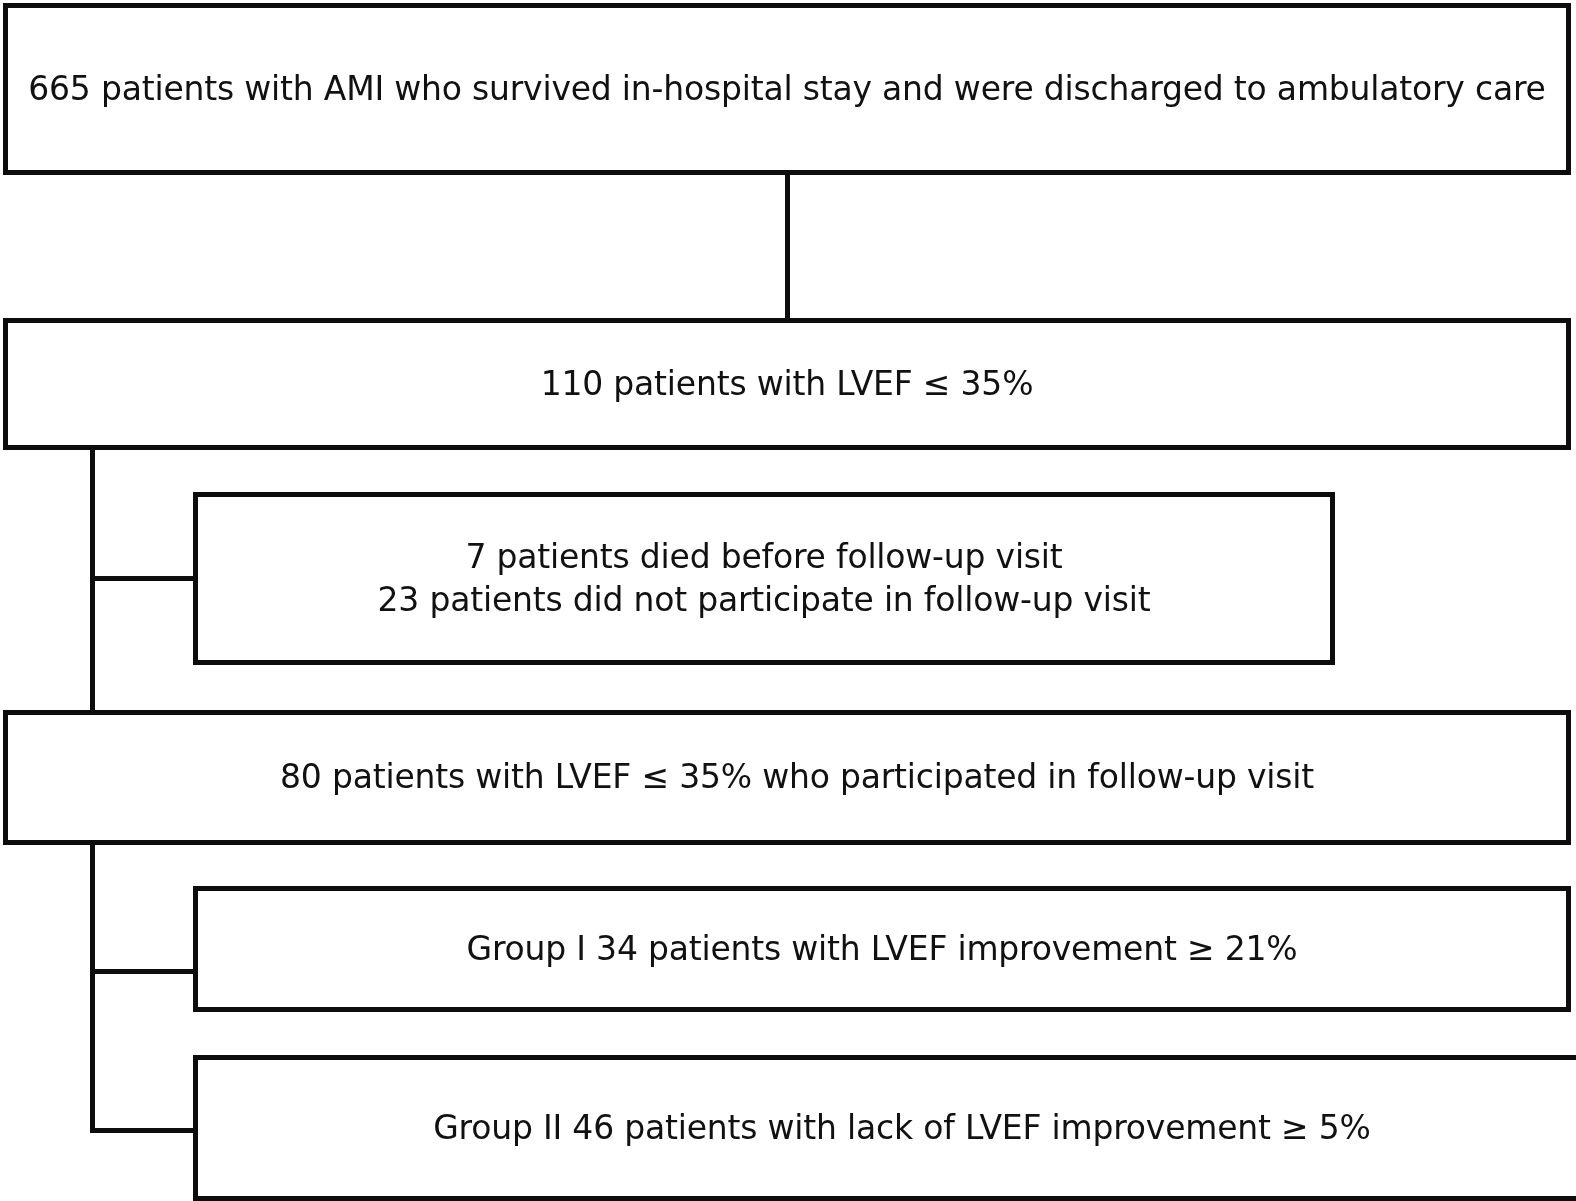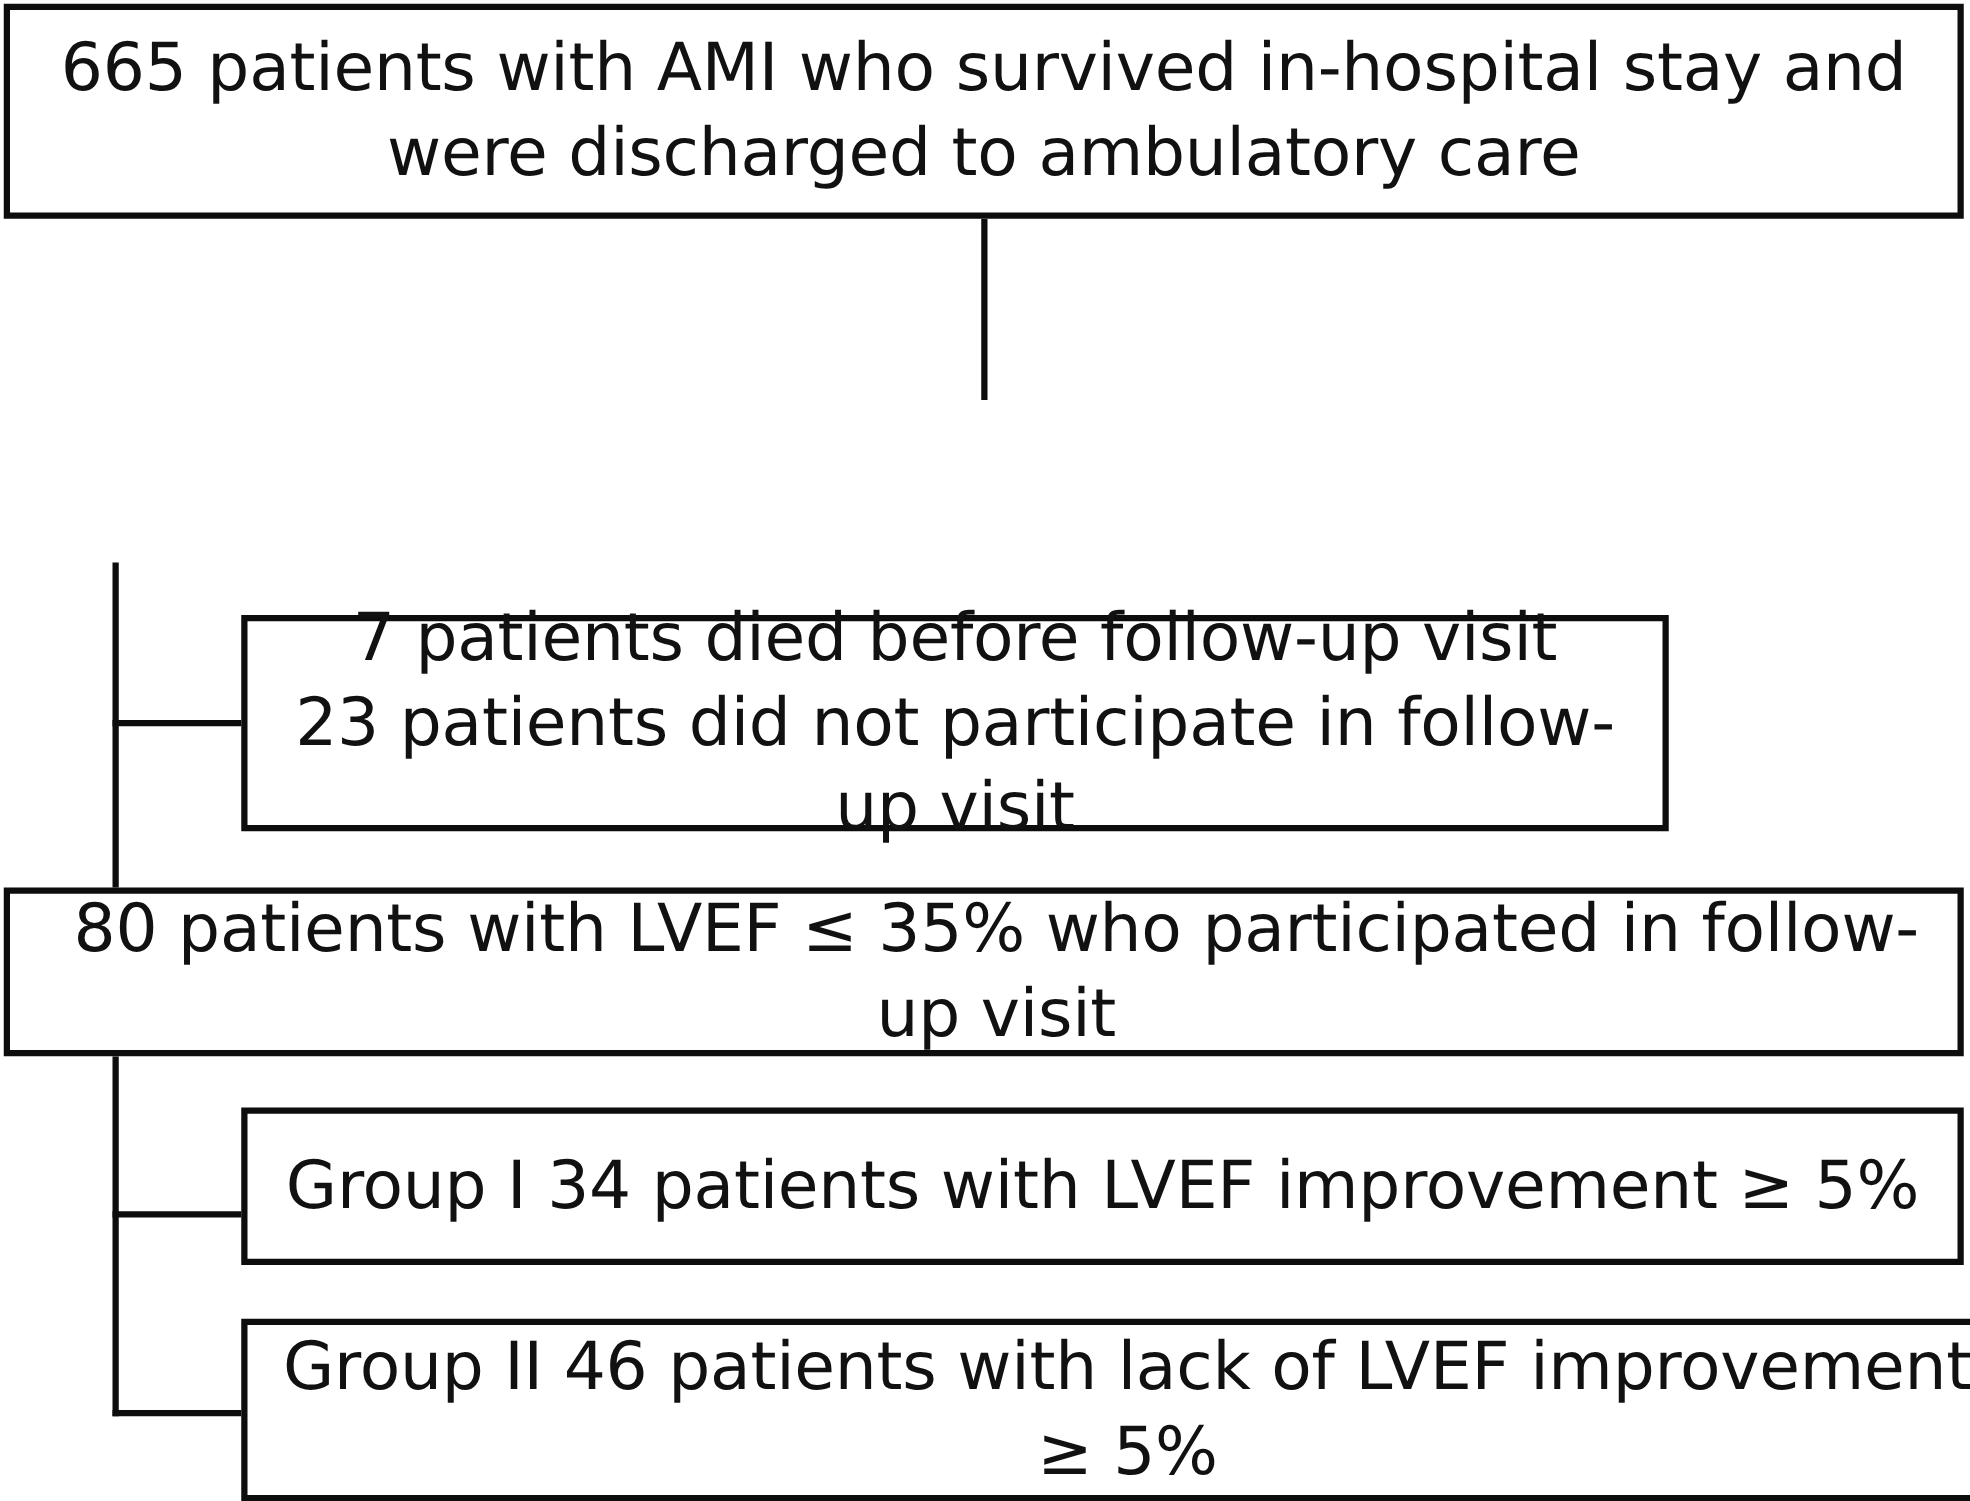--- a/index.html
+++ b/index.html
@@ -29,21 +29,21 @@
     display: flex;
     align-items: center;
     justify-content: center;
     text-align: center;
   }
   .fc-box .fc-text {
     display: block;
     width: 100%;
     padding: 0 14px;
     box-sizing: border-box;
-    font-size: 53px;
+    font-size: 33px;
     line-height: 1.28;
     font-weight: 400;
     color: #111111;
     letter-spacing: -0.2px;
     white-space: pre-line;
   }
 
   
   .conn-v {
     position: absolute;
@@ -80,31 +80,34 @@
   <div class="conn-v" id="conn-spine-upper"></div>
   <div class="conn-h" id="conn-branch-excluded"></div>
   <div class="conn-v" id="conn-spine-lower"></div>
   <div class="conn-h" id="conn-branch-group1"></div>
   <div class="conn-h" id="conn-branch-group2"></div>
 
   <div class="fc-box" id="box-enrolled">
     <span class="fc-text">665 patients with AMI who survived in-hospital stay and were discharged to ambulatory care</span>
   </div>
 
+  <div class="fc-box" id="box-lvef35">
+    <span class="fc-text">110 patients with LVEF ≤ 35%</span>
+  </div>
 
   <div class="fc-box" id="box-excluded">
     <span class="fc-text">7 patients died before follow-up visit
 23 patients did not participate in follow-up visit</span>
   </div>
 
   <div class="fc-box" id="box-followup">
     <span class="fc-text">80 patients with LVEF ≤ 35% who participated in follow-up visit</span>
   </div>
 
   <div class="fc-box" id="box-group1">
-    <span class="fc-text">Group I 34 patients with LVEF improvement ≥ 5%</span>
+    <span class="fc-text">Group I 34 patients with LVEF improvement ≥ 21%</span>
   </div>
 
   <div class="fc-box" id="box-group2">
     <span class="fc-text">Group II 46 patients with lack of LVEF improvement ≥ 5%</span>
   </div>
 
 </div>
 
 </body></html>

